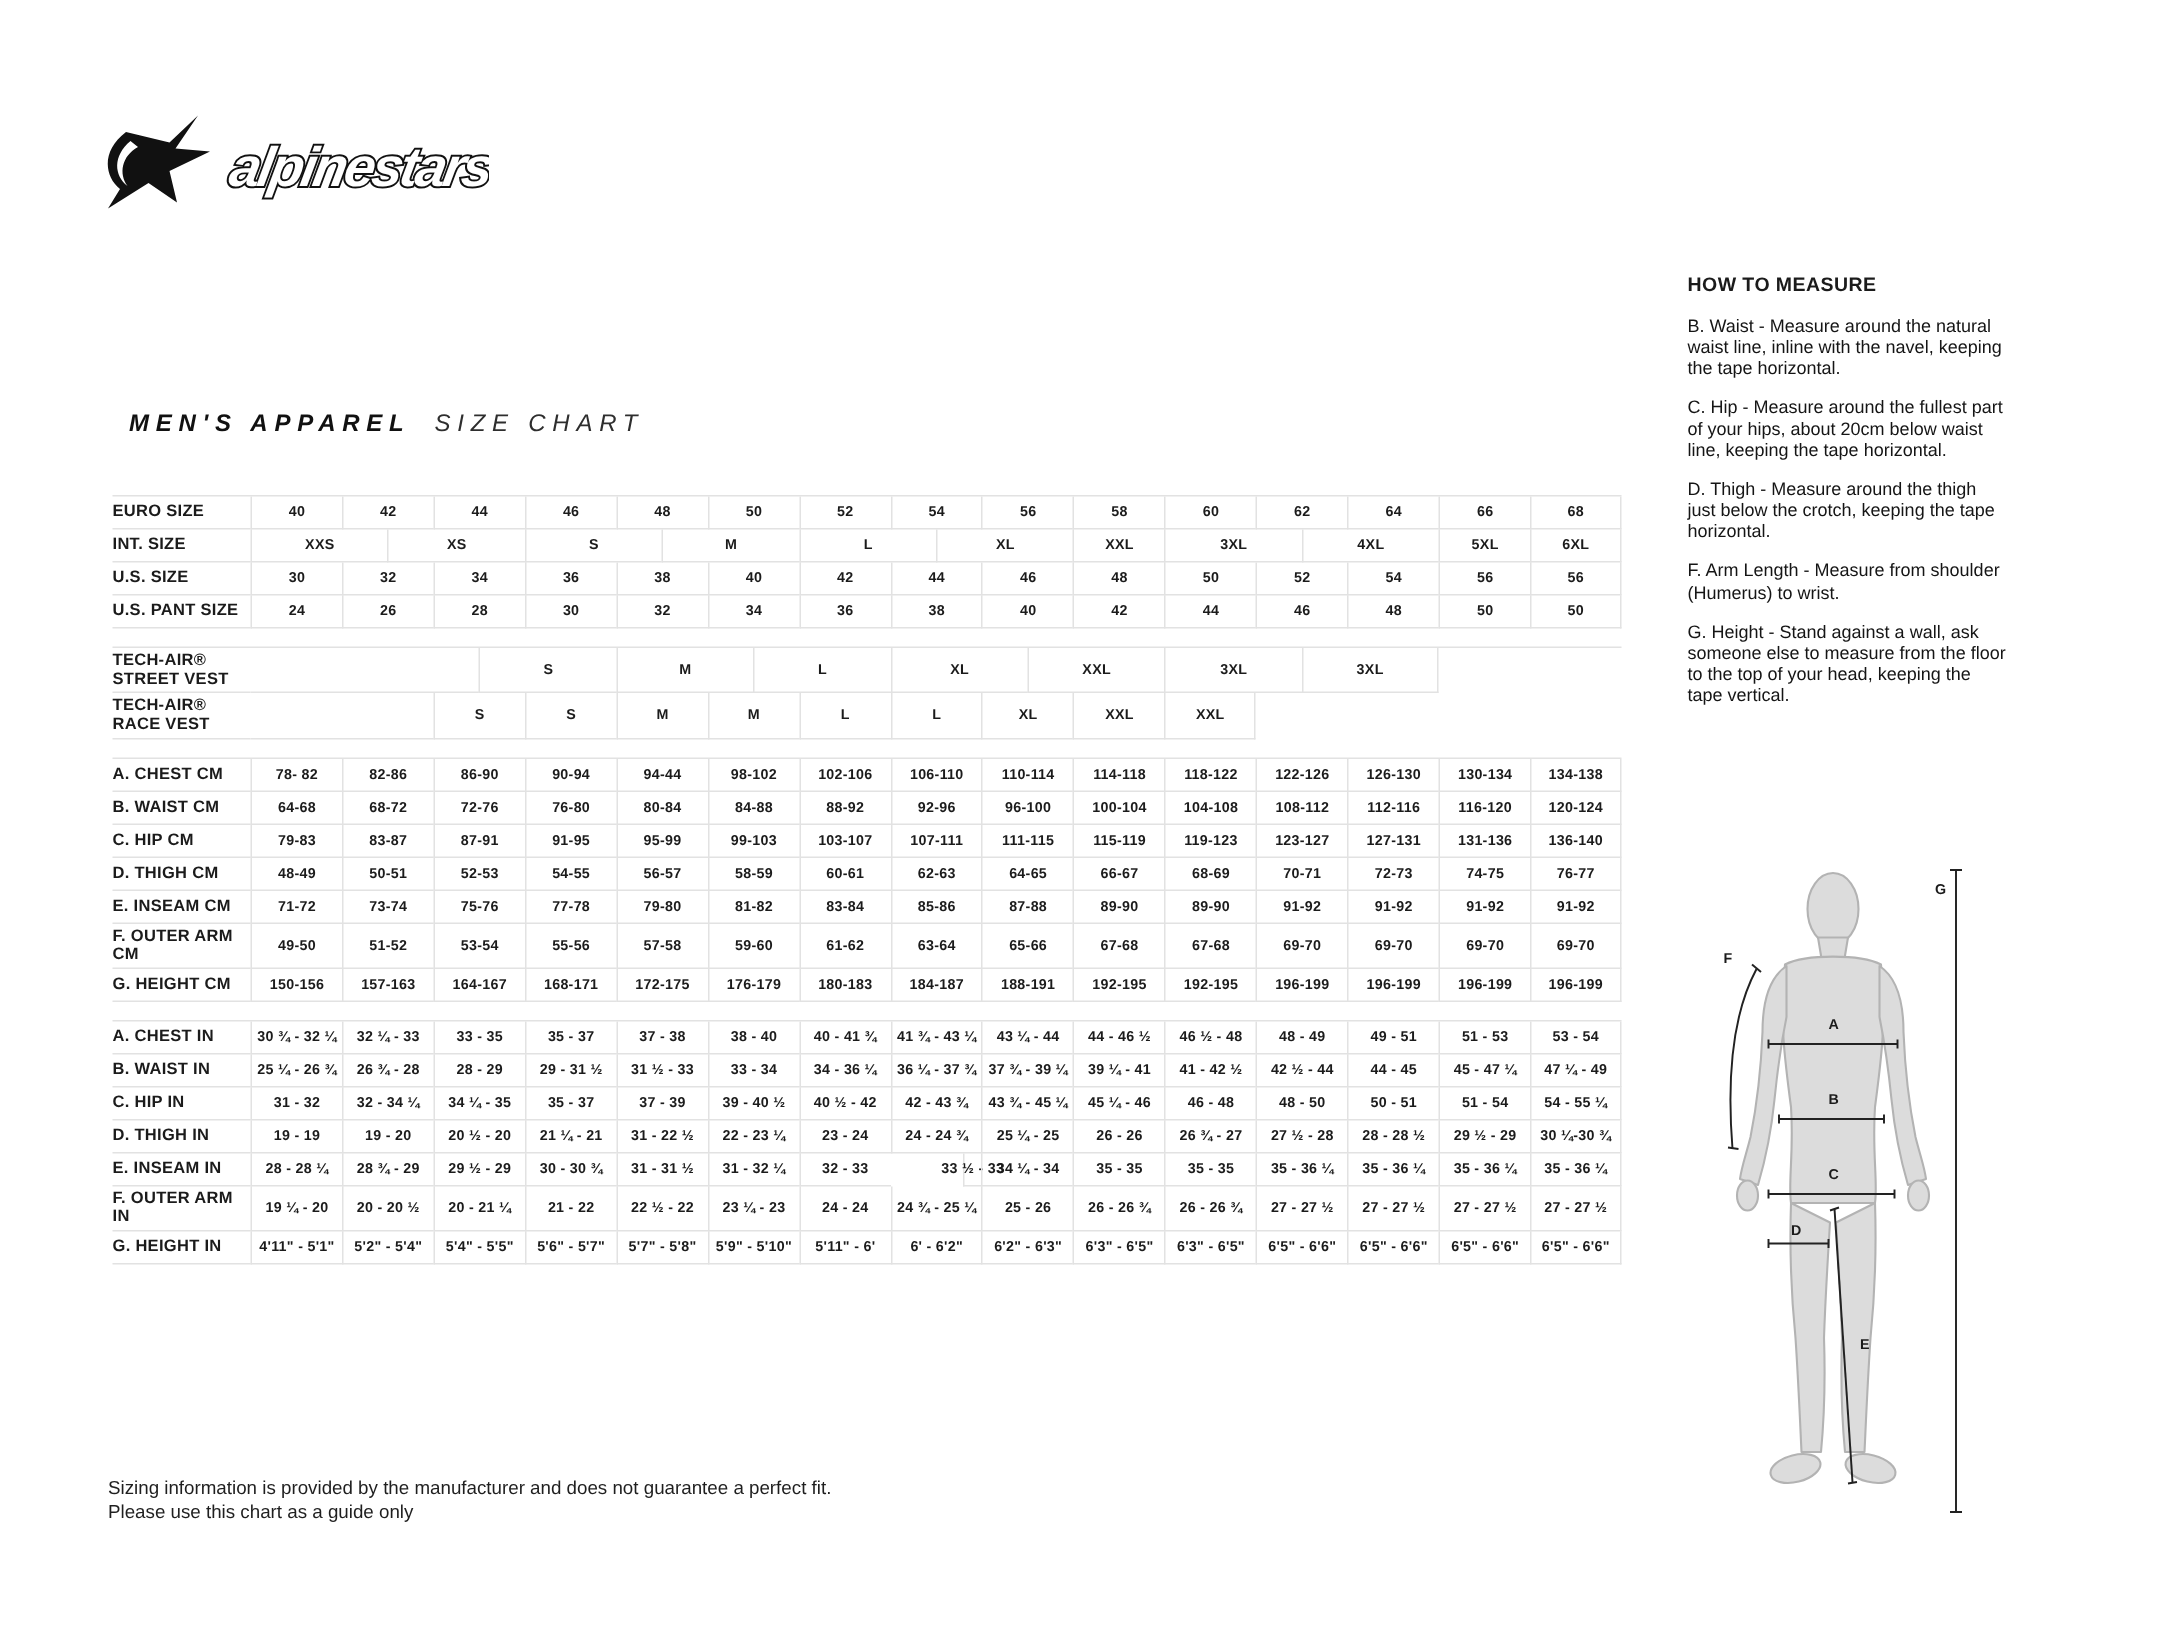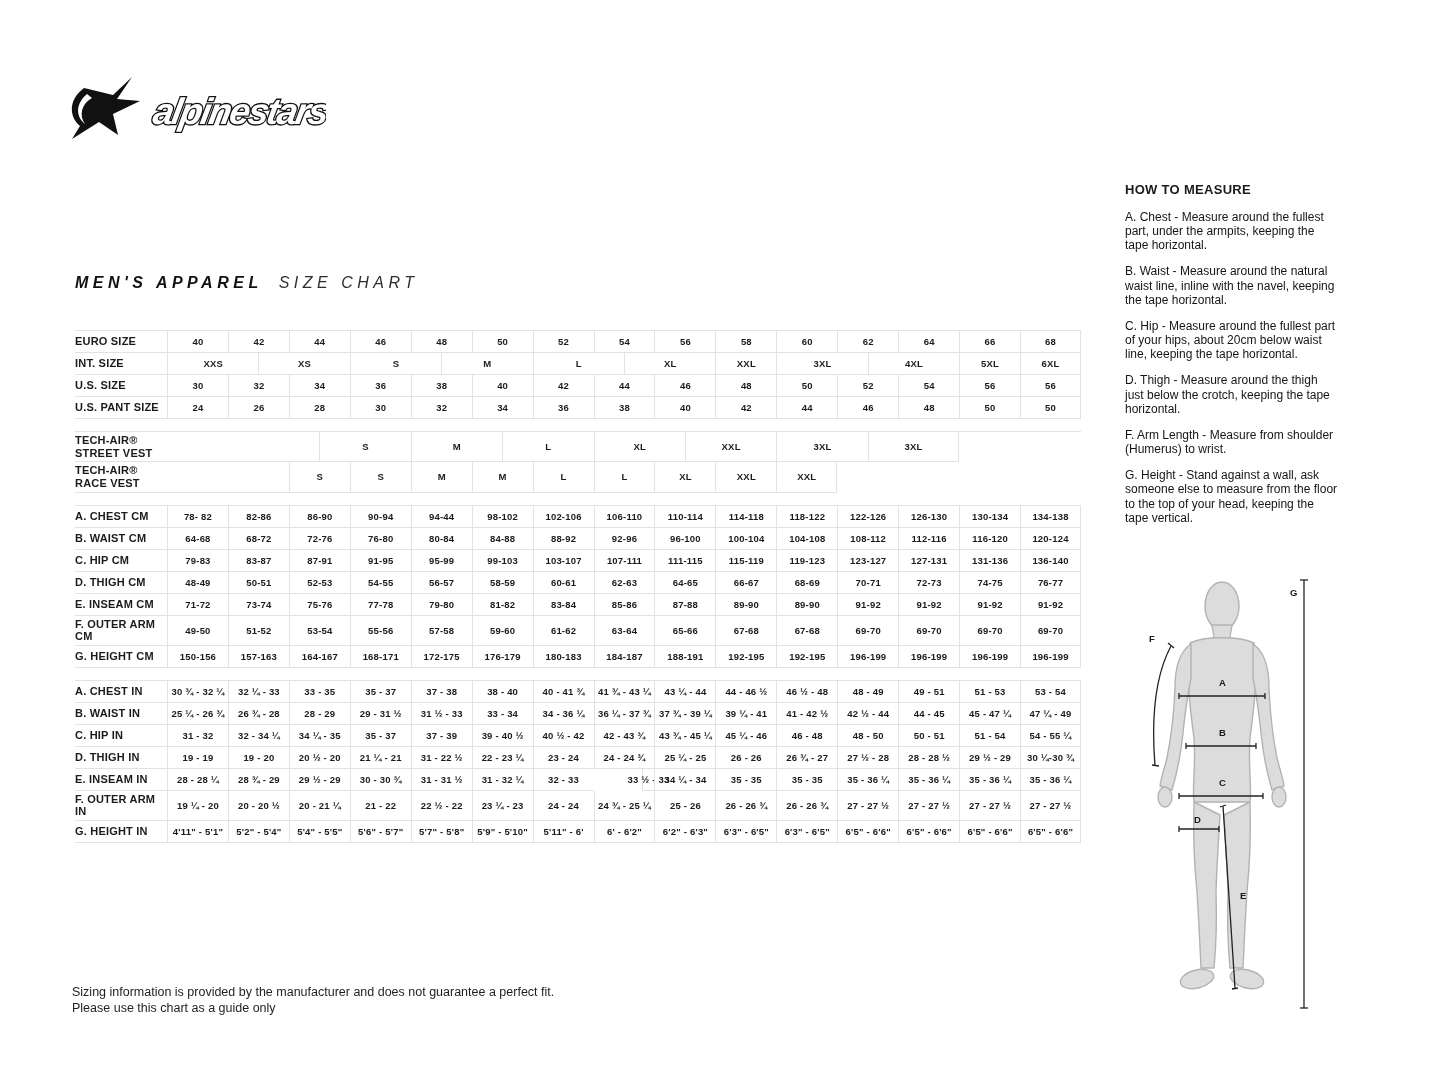--- a/index.html
+++ b/index.html
@@ -13,21 +13,21 @@
   body{
     width:1445px;height:1084px;position:relative;overflow:hidden;
     font-family:"Liberation Sans","DejaVu Sans",sans-serif;color:var(--ink);
   }
   .abs{position:absolute;}
 
   
   #logo{left:70px;top:76px;width:256px;height:66px;}
 
   
-  #title{left:75px;top:274px;display:flex;align-items:baseline;gap:16px;white-space:nowrap;}
+  #title{left:86px;top:274px;display:flex;align-items:baseline;gap:16px;white-space:nowrap;}
   #title .t1{font-size:16px;font-weight:bold;font-style:italic;letter-spacing:4.5px;color:#111;}
   #title .t2{font-size:16px;font-weight:normal;font-style:italic;letter-spacing:4.5px;color:#2e2e2e;}
 
   
   #size-table{left:75px;top:330px;width:1006px;}
   .tgroup{
     display:grid;
     grid-template-columns:92px repeat(30,1fr);
     grid-auto-rows:minmax(22px,auto);
     grid-auto-flow:row;
@@ -391,21 +391,20 @@
       <div class="tcell" style="grid-column: span 2;">6'3" - 6'5"</div>
       <div class="tcell" style="grid-column: span 2;">6'5" - 6'6"</div>
       <div class="tcell" style="grid-column: span 2;">6'5" - 6'6"</div>
       <div class="tcell" style="grid-column: span 2;">6'5" - 6'6"</div>
       <div class="tcell rend" style="grid-column: span 2;">6'5" - 6'6"</div>
     </div>
   </div>
 
 <div id="measure" class="abs">
   <h2>HOW TO MEASURE</h2>
-  <p>A. Chest - Measure around the fullest part, under the armpits, keeping the tape horizontal.</p>
   <p>B. Waist - Measure around the natural waist line, inline with the navel, keeping the tape horizontal.</p>
   <p>C. Hip - Measure around the fullest part of your hips, about 20cm below waist line, keeping the tape horizontal.</p>
   <p>D. Thigh - Measure around the thigh just below the crotch, keeping the tape horizontal.</p>
   <p>F. Arm Length - Measure from shoulder (Humerus) to wrist.</p>
   <p>G. Height - Stand against a wall, ask someone else to measure from the floor to the top of your head, keeping the tape vertical.</p>
 </div>
 
 <svg id="figure" class="abs" viewBox="0 0 170 442" aria-hidden="true">
   <g fill="#dcdcdc" stroke="#b3b3b3" stroke-width="1.4" stroke-linejoin="round">
     <ellipse cx="76" cy="30" rx="17" ry="24"></ellipse>

